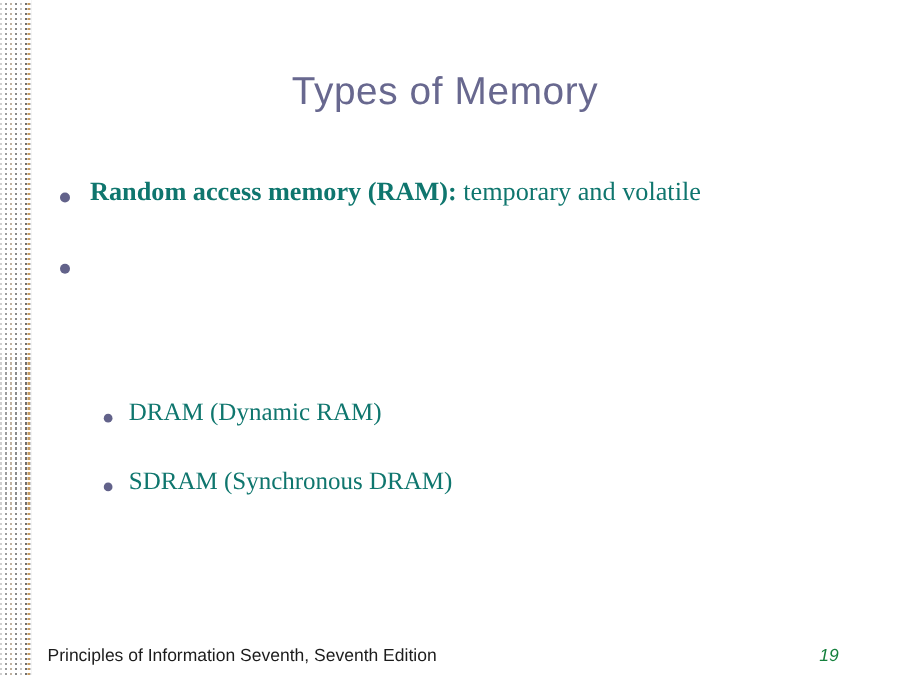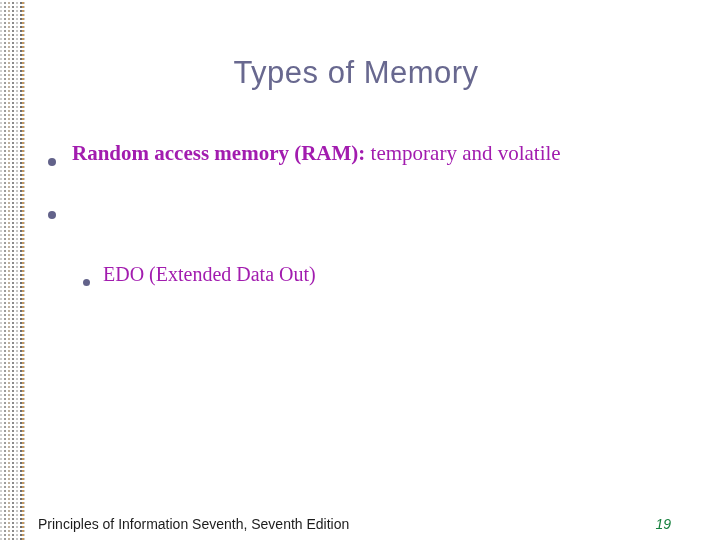--- a/index.html
+++ b/index.html
@@ -41,23 +41,23 @@
     text-align: center;
     font-size: 31px;
     letter-spacing: 0.5px;
     color: #68688f;
     font-family: "Liberation Sans", sans-serif;
   }
 
   .row {
     position: absolute;
     display: flex;
-    align-items: flex-end;
+    align-items: center;
     font-family: "Liberation Serif", serif;
-    color: #a21caf;
+    color: #0f766e;
     white-space: nowrap;
   }
   .row .dot {
     flex: none;
     border-radius: 50%;
     background: #62628a;
   }
   .l1 { left: 48px; font-size: 21px; }
   .l1 .dot { width: 8px; height: 8px; margin: 8px 16px 0 0; }
   .l2 { left: 83px; font-size: 20px; }
@@ -95,23 +95,27 @@
 
   <div class="row l1" id="row1">
     <span class="dot"></span>
     <span><span class="bold-seg">Random access memory (RAM):</span><span> temporary and volatile</span></span>
   </div>
 
   <div class="row l1" id="row2">
     <span class="dot"></span>
   </div>
 
-  <div class="row l2" id="row3">
+
+  <div class="row l2" id="row4">
     <span class="dot"></span>
-    <span>EDO (Extended Data Out)</span>
+    <span>DRAM (Dynamic RAM)</span>
   </div>
 
-
+  <div class="row l2" id="row5">
+    <span class="dot"></span>
+    <span>SDRAM (Synchronous DRAM)</span>
+  </div>
 
   <div class="footer-left">Principles of Information Seventh, Seventh Edition</div>
   <div class="page-num">19</div>
 
 </div>
 
 </body></html>

